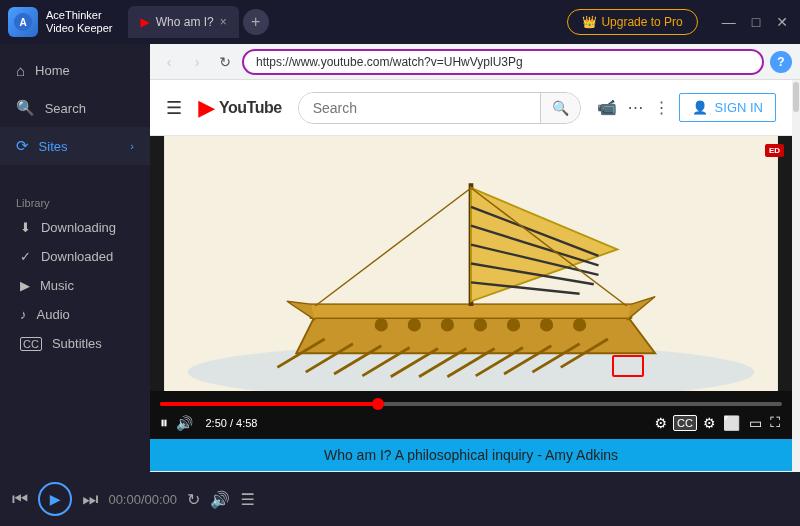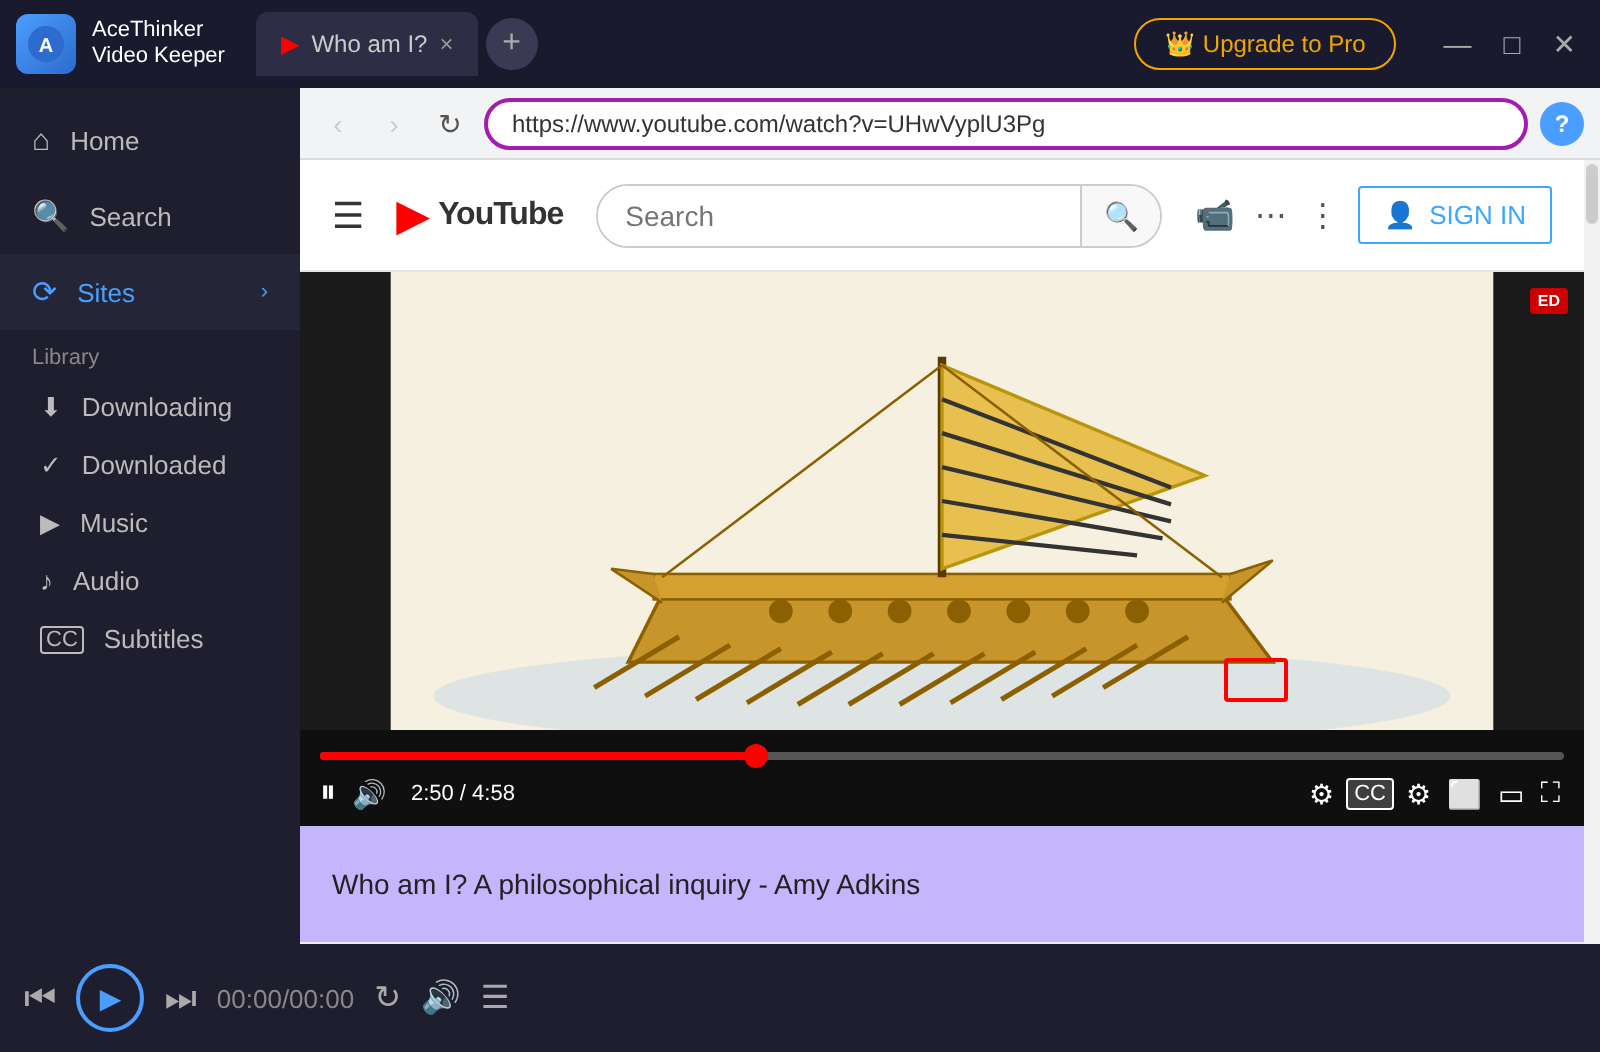--- a/index.html
+++ b/index.html
@@ -83,20 +83,21 @@
       cursor: pointer;
     }
     .sidebar-item.active { color: #4a9eff; background: #252538; }
     .sidebar-item .si-icon { font-size: 15px; }
     .sidebar-chevron { margin-left: auto; font-size: 11px; color: #4a9eff; }
     .library-label {
       color: #888;
       font-size: 11px;
       padding: 8px 16px 4px;
       text-transform: none;
+      margin-top: 24px;
     }
     .sidebar-sub-item {
       display: flex; align-items: center; gap: 10px;
       padding: 7px 16px 7px 20px;
       color: #bbb; font-size: 13px; cursor: pointer;
     }
     .sidebar-sub-item .si-icon { font-size: 13px; }
 
     
     .browser-area {
@@ -294,23 +295,24 @@
     .ctrl-btn { color: white; font-size: 16px; cursor: pointer; }
     .volume-icon { font-size: 14px; color: white; cursor: pointer; }
     .time-display { color: white; font-size: 11px; margin-left: 4px; text-align: center; }
     .ctrl-spacer { flex: 1; }
     .ctrl-btn-group { display: flex; gap: 4px; align-items: center; }
     .ctrl-icon { color: white; font-size: 14px; cursor: pointer; padding: 2px; }
     .ctrl-icon.active-cc { background: rgba(255,255,255,0.2); border-radius: 2px; }
 
     
     .video-info {
-      background: #c4b5fd;
-      padding: 21px 16px;
+      background: #0ea5e9;
+      padding: 8px 16px;
       border-bottom: 1px solid #eee;
+      text-align: center;
     }
     .video-title { font-size: 14px; color: #222; }
 
     
     .bottom-player {
       height: 54px;
       background: #1e1e2e;
       display: flex;
       align-items: center;
       padding: 0 12px;

